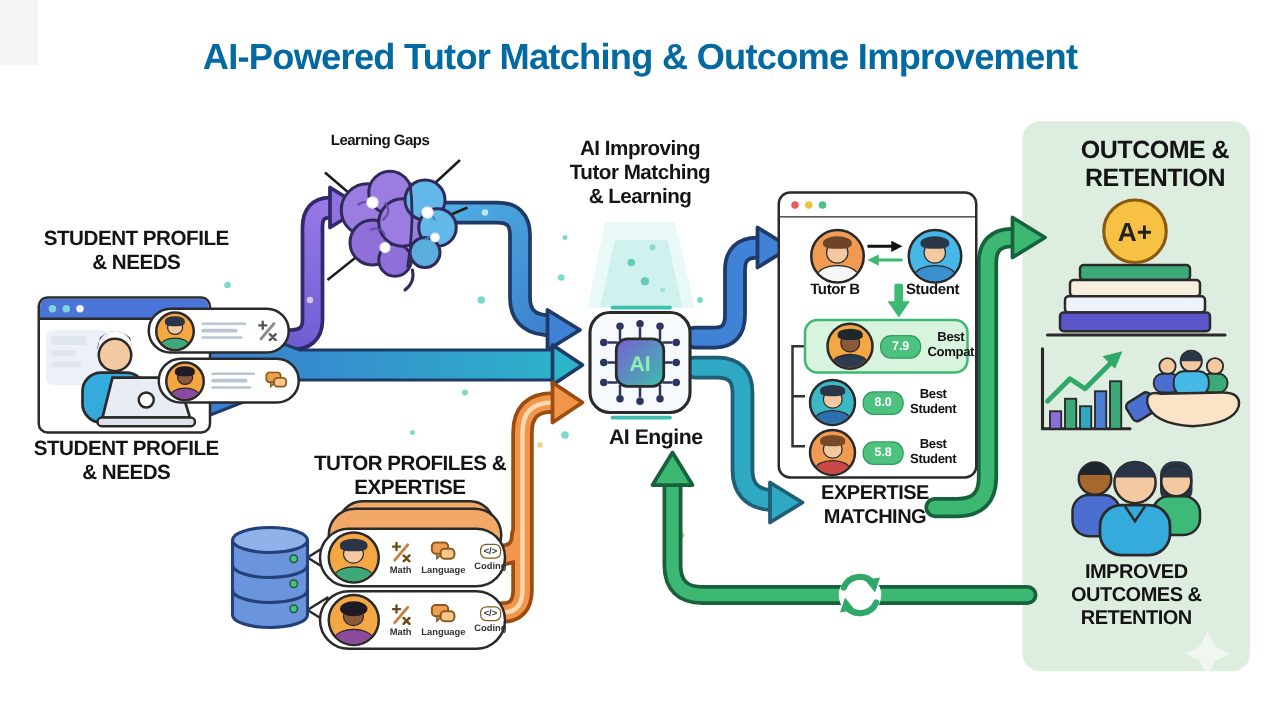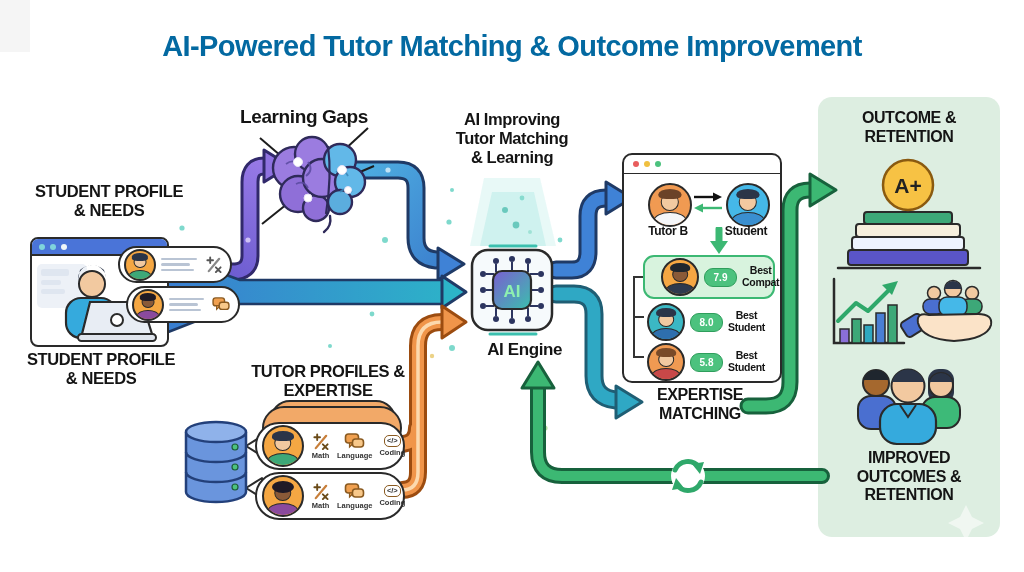--- a/index.html
+++ b/index.html
@@ -8,21 +8,21 @@
   .corner-artifact{position:absolute;left:0;top:0;width:30px;height:52px;background:#f5f5f5;}
   .main-title{position:absolute;top:30px;left:0;width:100%;text-align:center;margin:0;
               font-size:29px;font-weight:700;letter-spacing:-0.6px;color:#0369a1;}
   .lbl{position:absolute;font-weight:700;text-align:center;line-height:1.16;letter-spacing:-0.4px;color:#141414;}
   .pipes{position:absolute;left:0;top:0;z-index:2;}
   .figure{position:absolute;z-index:3;}
 
   
   .panel{position:absolute;left:818px;top:97px;width:182px;height:440px;background:#ddeee1;
          border-radius:14px;z-index:1;}
-  .panel .p-title{left:12px;top:12px;width:158px;font-size:16px;position:absolute;}
+  .panel .p-title{left:27px;top:12px;width:158px;font-size:20px;position:absolute;}
   .panel .p-footer{left:10px;top:352px;width:162px;font-size:16px;position:absolute;}
   .panel svg{position:absolute;left:0;top:0;}
 
   
   .browser{position:absolute;left:30px;top:237px;width:135px;height:106px;background:#fff;
            border:2.5px solid #2a2a2a;border-radius:8px;z-index:3;overflow:hidden;}
   .browser .bar{height:15px;background:#4a74d8;border-bottom:2px solid #2a2a2a;display:flex;align-items:center;gap:5px;padding-left:7px;}
   .dot{width:6px;height:6px;border-radius:50%;display:inline-block;}
 
   
@@ -284,21 +284,21 @@
         <i></i>
         <i></i>
       </span>
     <svg width="18" height="15" viewBox="0 0 20 17">
       <rect x="1" y="1" width="13" height="9" rx="3" fill="#f0a050" stroke="#8a5a20" stroke-width="1.6"></rect>
       <polygon points="5,10 5,14 9,10" fill="#f0a050" stroke="#8a5a20" stroke-width="1.2"></polygon>
       <rect x="8" y="6" width="11" height="8" rx="3" fill="#f8c88a" stroke="#8a5a20" stroke-width="1.6"></rect>
     </svg>
   </div>
 
-  <div class="lbl" style="left:238px;top:106px;width:132px;font-size:19px;">Learning Gaps</div>
+  <div class="lbl" style="left:238px;top:106px;width:132px;font-size:12px;">Learning Gaps</div>
   <svg class="figure" style="left:252px;top:120px;" width="124" height="120" viewBox="0 0 124 120">
     <g stroke="#1c1c1c" stroke-width="2">
       <line x1="8" y1="18" x2="36" y2="42"></line>
         <line x1="116" y1="8" x2="90" y2="32"></line>
       <line x1="122" y1="46" x2="94" y2="58"></line>
         <line x1="10" y1="104" x2="40" y2="80"></line>
     </g>
     <g stroke="#2f2a5a" stroke-width="2.4">
       <circle cx="42" cy="48" r="21" fill="#9b7ce0"></circle>
       <circle cx="60" cy="34" r="17" fill="#9b7ce0"></circle>

